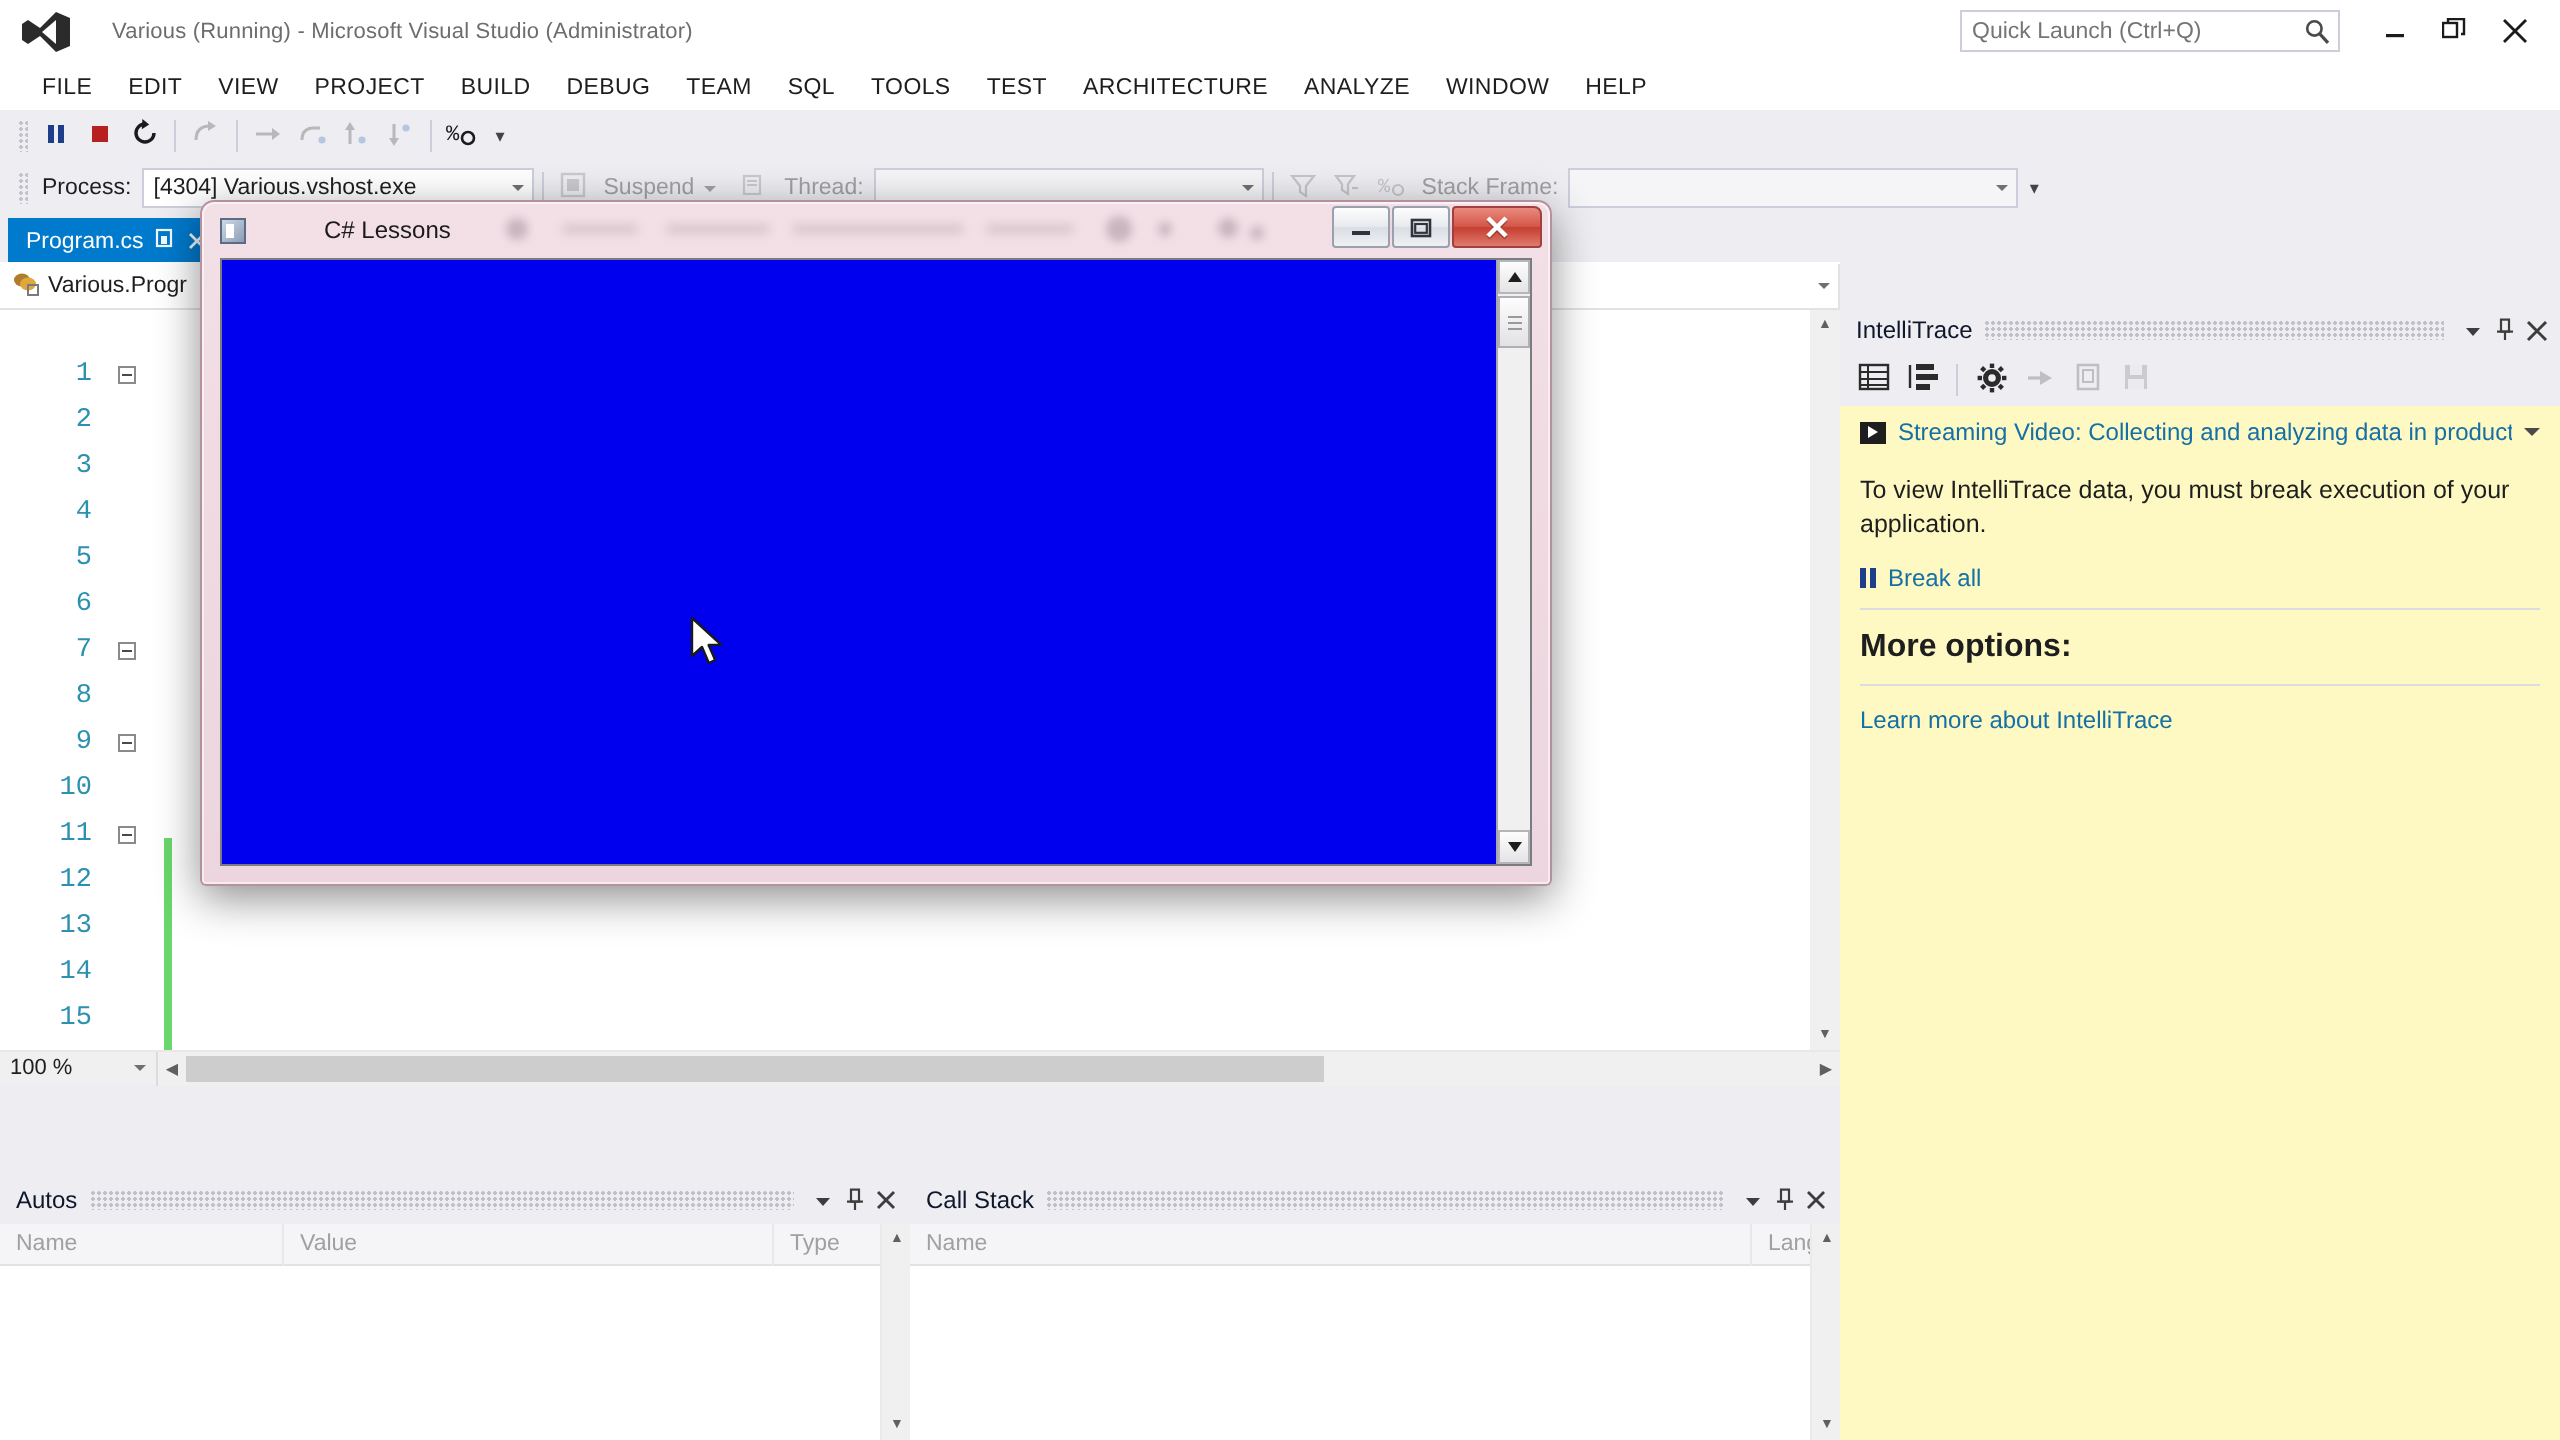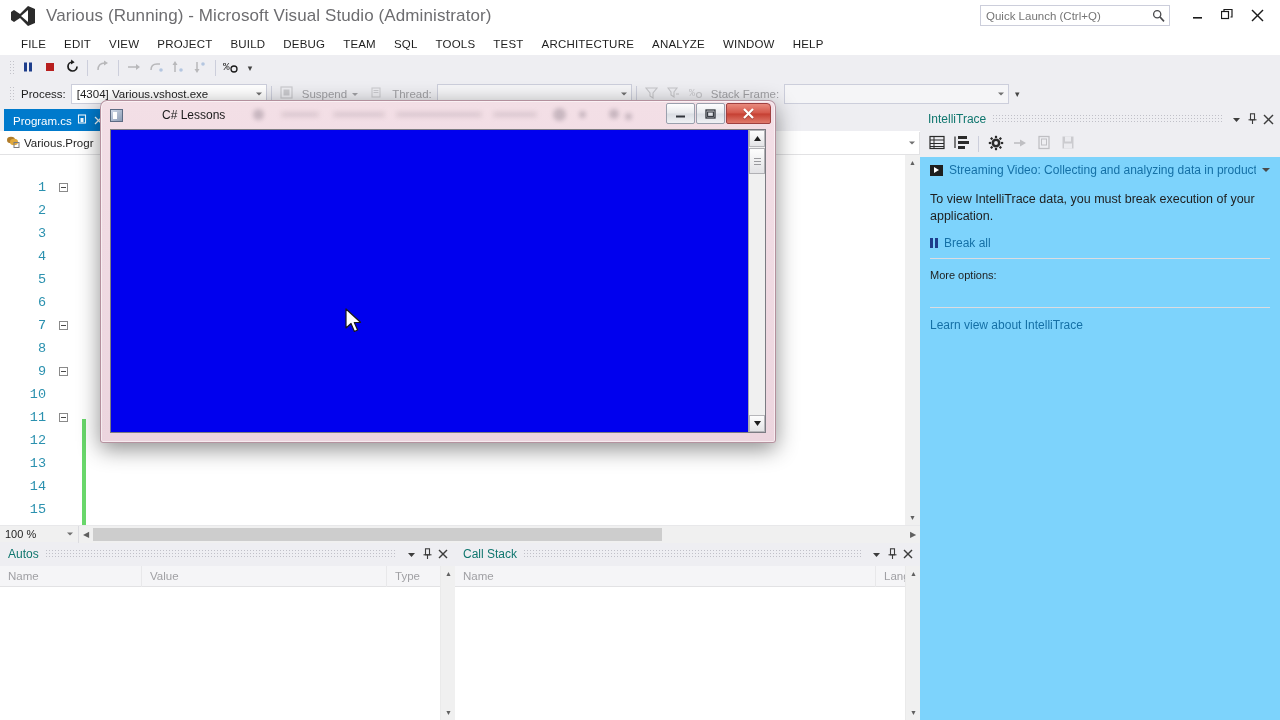--- a/index.html
+++ b/index.html
@@ -21,21 +21,21 @@
 
   
   .titlebar {
     height:32px; background:#ffffff; position:relative;
     display:flex; align-items:center;
     flex:0 0 32px;
   }
   .vs-logo { width:26px; height:22px; margin-left:10px; position:relative; }
   .vs-logo svg { display:block; }
   .title-text {
-    margin-left:10px; font-size:17px; color:#6d6d70; letter-spacing:.1px;
+    margin-left:20px; font-size:11px; color:#6d6d70; letter-spacing:.1px;
     white-space:nowrap;
   }
   .quick-launch {
     position:absolute; right:110px; top:5px;
     width:190px; height:21px;
     border:1px solid #cccedb; background:#ffffff;
     display:flex; align-items:center;
   }
   .quick-launch input {
     border:0; outline:0; background:transparent;
@@ -168,21 +168,21 @@
   }
   .hscroll { flex:1 1 auto; height:17px; position:relative; background:#f0f0f0;}
   .hs-arrow { width:14px; text-align:center; font-size:8px; color:#606060; }
   .hs-track { position:absolute; left:14px; right:14px; top:2px; bottom:2px; }
   .hs-thumb { position:absolute; left:0; top:0; bottom:0; width:70%; background:#cdcdcd; }
 
   
   .toolwin { display:flex; flex-direction:column; background:#eeeef2; min-width:0; }
   .tw-header {
     height:24px; display:flex; align-items:center; padding:0 4px 0 8px;
-    font-size:12px; color:#0f766e; flex:0 0 24px;
+    font-size:12px; color:#0f172a; flex:0 0 24px;margin-top:46px;
   }
   .tw-title { white-space:nowrap; }
   .tw-dots {
     flex:1 1 auto; height:10px; margin:0 6px;
     background-image: radial-gradient(#c0c0c8 38%, transparent 39%);
     background-size:3px 3px;
   }
   .tw-btn { width:16px; height:16px; display:flex; align-items:center; justify-content:center; color:#3d3d3d; }
   .tw-body { flex:1 1 auto; background:#ffffff; position:relative; overflow:hidden; }
 
@@ -192,32 +192,32 @@
     font-size:11.5px; color:#a0a0a4; align-items:center;
   }
   .gh-cell { padding-left:8px; border-right:1px solid #e8e8ea; height:21px; display:flex; align-items:center; white-space:nowrap; overflow:hidden;}
   .grid-scroll-v { position:absolute; right:0; top:0; bottom:0; width:15px; background:#f0f0f0; border-left:1px solid #eaeaea;}
   .sb-arrow { width:15px; height:15px; display:flex; align-items:center; justify-content:center; font-size:7px; color:#606060; }
 
   
   .it-toolbar { height:26px; display:flex; align-items:center; padding-left:6px; gap:2px; background:#eeeef2; }
   .it-btn { width:22px; height:22px; display:flex; align-items:center; justify-content:center; }
   .it-btn.dis { opacity:.35; }
-  .it-body { flex:1 1 auto; background:#7dd3fc; padding:6px 10px 0 10px; }
+  .it-body { flex:1 1 auto; background:#fef9c3; padding:6px 10px 0 10px; }
   .it-video { display:flex; align-items:center; gap:6px; margin-bottom:14px; }
   .it-vid-icon { width:13px; height:11px; background:#1e1e1e; display:flex; align-items:center; justify-content:center;}
   .it-vid-icon::after { content:""; border-left:5px solid #ffffff; border-top:3px solid transparent; border-bottom:3px solid transparent; margin-left:1px;}
   .it-link { color:#1570a6; font-size:12px; cursor:pointer; white-space:nowrap; overflow:hidden; text-overflow:clip;}
   .it-caret { width:0;height:0;border-left:4px solid transparent;border-right:4px solid transparent;border-top:4px solid #4a4a4a; flex:0 0 auto;}
   .it-msg { font-size:12.5px; color:#1e1e1e; line-height:17px; margin-bottom:11px; }
   .it-breakall { display:flex; align-items:center; gap:6px; margin-bottom:0; }
   .it-pause { display:flex; gap:2px; }
   .it-pause i { display:block; width:3px; height:10px; background:#1e3e8c; }
   .it-rule { height:1px; background:#dcdce0; margin:8px 0 10px 0; }
-  .it-more { font-size:11px; color:#1e1e1e; margin-bottom:26px; }
+  .it-more { font-size:16px; color:#1e1e1e; margin-bottom:9px;font-weight:bold; }
 
   
   #console-window {
     position:absolute; left:100px; top:100px; width:676px; height:343px;
     z-index:50;
     border-radius:7px 7px 3px 3px;
     background:linear-gradient(180deg,#f3dfe6 0%, #f0dbe3 40%, #ecd5de 100%);
     border:1px solid rgba(160,120,135,.75);
     box-shadow:0 0 0 1px rgba(255,255,255,.55) inset, 0 6px 22px rgba(0,0,0,.45);
     padding:0;
@@ -771,21 +771,21 @@
               </span>
             <span class="it-link">Break all</span>
           </div>
 
           <div class="it-rule"></div>
 
           <div class="it-more">More options:</div>
 
           <div class="it-rule"></div>
 
-          <div class="it-link">Learn view about IntelliTrace</div>
+          <div class="it-link">Learn more about IntelliTrace</div>
         </div>
       </div>
     </div>
   </div>
 </div>
 
 <div id="console-window">
   <div class="blurrow">
     <div class="blurdot" style="left:152px;top:8px;width:11px;height:11px;"></div>
     <div class="blurbar" style="left:180px;top:11px;width:38px;"></div>

